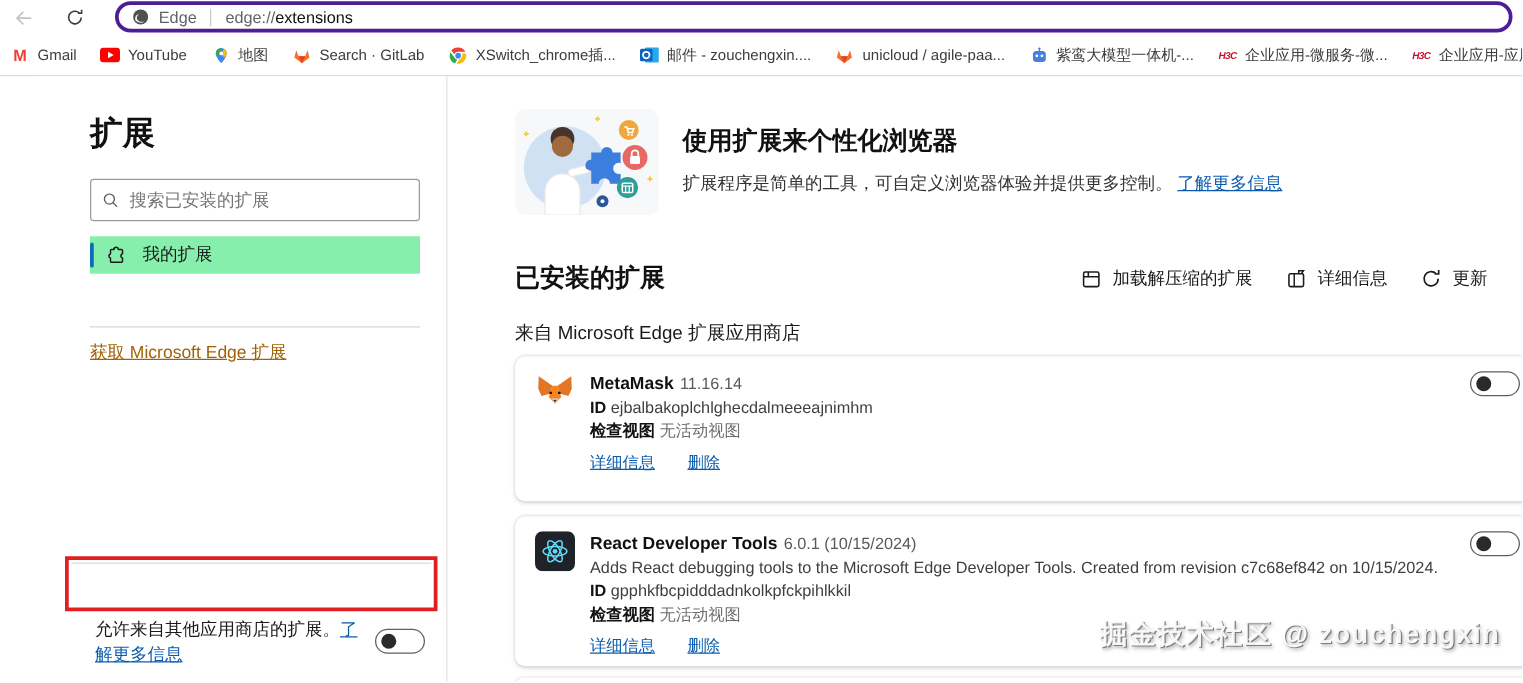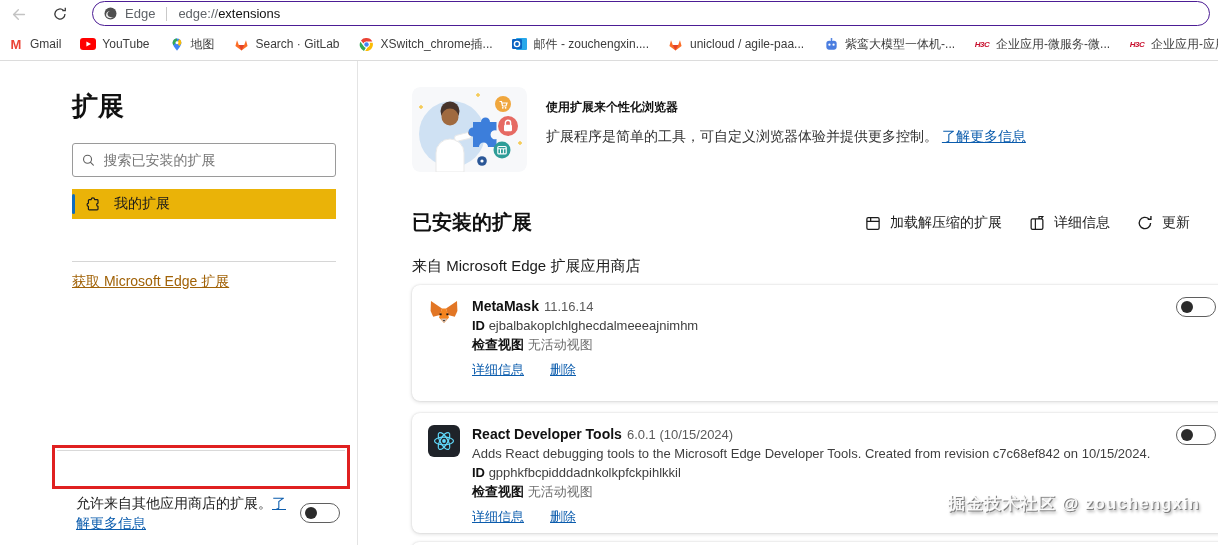--- a/index.html
+++ b/index.html
@@ -4,21 +4,21 @@
 <style>
   * { margin:0; padding:0; box-sizing:border-box; }
   html,body { font-family:"Liberation Sans","DejaVu Sans",sans-serif; }
   #page { position:relative; width:1218px; height:546px; background:#fff; overflow:hidden; color:#1b1b1b; }
 
   
   .topbar { position:relative; height:28px; background:#fff; }
   .nav-btn { position:absolute; top:4px; width:20px; height:20px; display:flex; align-items:center; justify-content:center; border-radius:4px; }
   .back { left:8px; }
   .refresh { left:50px; }
-  .addressbar { position:absolute; left:92px; top:1px; width:1118px; height:25px; border:1px solid #4c1d95; border-radius:13px; background:#fff; display:flex; align-items:center; padding-left:10px; }
+  .addressbar { position:absolute; left:92px; top:1px; width:1118px; height:25px; border:3px solid #4c1d95; border-radius:13px; background:#fff; display:flex; align-items:center; padding-left:10px; }
   .addr-site { color:#5f6368; font-size:13px; margin-left:7px; }
   .addr-sep { width:1px; height:14px; background:#c9c9c9; margin:0 11px; }
   .addr-scheme { color:#5f6368; font-size:13px; }
   .addr-host { color:#111; font-size:13px; }
 
   
   .bookmarks { height:33px; background:#fff; border-bottom:1px solid #dcdcdc; display:flex; align-items:center; padding:0 8px; gap:19px; overflow:hidden; white-space:nowrap; }
   .bm { display:flex; align-items:center; gap:6px; font-size:12px; color:#3c3c3c; flex:0 0 auto; cursor:default; }
   .bm-ico { width:16px; height:16px; display:flex; align-items:center; justify-content:center; flex:0 0 auto; }
   .gmail-m { color:#ea4335; font-weight:bold; font-size:13px; }
@@ -29,21 +29,21 @@
   .sidebar { position:relative; width:330px; border-right:1px solid #e4e4e4; background:#fff; flex:0 0 auto; }
   .main { position:relative; flex:1; overflow:hidden; }
 
   
   .sb-title { position:absolute; left:44px; top:28px; font-size:26px; font-weight:bold; color:#111; }
   .sb-search { position:absolute; left:44px; top:82px; width:264px; height:34px; border:1px solid #9a9a9a; border-radius:3px; background:#fff; display:flex; align-items:center; padding:0 8px; }
   .sb-search input { border:none; outline:none; font-size:14px; width:100%; margin-left:8px; color:#333; font-family:inherit; }
   .sb-search input::placeholder { color:#767676; }
   .sb-nav { position:absolute; left:44px; top:128px; width:264px; }
   .sb-item { position:relative; height:30px; display:flex; align-items:center; gap:12px; padding-left:13px; font-size:14px; color:#1b1b1b; cursor:default; }
-  .sb-item.sel { background:#eab308; }
+  .sb-item.sel { background:#86efac; }
   .sb-item.sel::before { content:""; position:absolute; left:0; top:5px; bottom:5px; width:3px; background:#0f6cbd; border-radius:2px; }
   .sb-hr { position:absolute; left:44px; top:200px; width:264px; height:1px; background:#d6d6d6; }
   .sb-store-link { position:absolute; left:44px; top:212px; font-size:14px; color:#a16207; text-decoration:underline; cursor:pointer; }
   a.link { color:#0b5cad; text-decoration:underline; cursor:pointer; }
 
   .dev-box { position:absolute; left:24px; top:384px; width:298px; height:44px; border:3px solid #e02020; }
   .dev-hr { position:absolute; left:2px; right:2px; top:2px; height:1px; background:#d9d9d9; }
   .dev-row { position:absolute; left:17px; right:14px; top:0; bottom:0; display:flex; align-items:center; justify-content:space-between; }
   .dev-label { font-size:14px; color:#1b1b1b; }
   .allow-row { position:absolute; left:48px; top:432px; width:264px; display:flex; align-items:center; gap:8px; }
@@ -52,21 +52,21 @@
   
   .toggle { position:relative; width:40px; height:20px; border-radius:10px; flex:0 0 auto; cursor:pointer; }
   .toggle.on { background:#1573d1; }
   .toggle.on::after { content:""; position:absolute; right:4px; top:4px; width:12px; height:12px; border-radius:50%; background:#fff; }
   .toggle.off { background:#fff; border:1px solid #5f5f5f; }
   .toggle.off::after { content:""; position:absolute; left:4px; top:3px; width:12px; height:12px; border-radius:50%; background:#2b2b2b; }
 
   
   .hero-art { position:absolute; left:54px; top:26px; width:115px; height:85px; border-radius:8px; overflow:hidden; }
   .hero-text { position:absolute; left:188px; top:38px; }
-  .hero-title { font-size:12px; font-weight:bold; color:#111; }
+  .hero-title { font-size:20px; font-weight:bold; color:#111; }
   .hero-desc { margin-top:12px; font-size:14px; color:#333; }
 
   
   .sect-row { position:absolute; left:54px; right:28px; top:148px; display:flex; align-items:center; justify-content:space-between; }
   .sect-title { font-size:20px; font-weight:bold; color:#111; }
   .sect-actions { display:flex; align-items:center; gap:26px; }
   .act-btn { display:flex; align-items:center; gap:8px; font-size:14px; color:#1b1b1b; cursor:pointer; }
   .source-head { position:absolute; left:54px; top:196px; font-size:15px; color:#1b1b1b; }
 
   
@@ -79,21 +79,21 @@
   .ext-ico { width:32px; height:32px; flex:0 0 auto; }
   .card-lines { font-size:13px; line-height:19px; color:#3f3f3f; }
   .ext-name { font-size:14px; font-weight:bold; color:#111; }
   .ext-ver { font-size:13px; color:#5a5a5a; margin-left:5px; }
   .b { font-weight:bold; color:#111; }
   .gray { color:#6f6f6f; }
   .card-links { margin-top:6px; display:flex; gap:26px; font-size:13px; }
   .card-toggle { position:absolute; right:16px; top:12px; }
 
   
-  .watermark { position:absolute; right:18px; top:492px; font-size:17px; font-weight:bold;
+  .watermark { position:absolute; right:18px; top:492px; font-size:22px; font-weight:bold;
                color:rgba(255,255,255,.92); letter-spacing:1px;
                text-shadow:1px 1px 0 rgba(110,110,110,.85), 2px 3px 3px rgba(0,0,0,.28); }
 
   svg { display:block; }
 </style>
 </head>
 <body>
 
 <div id="page">
 

